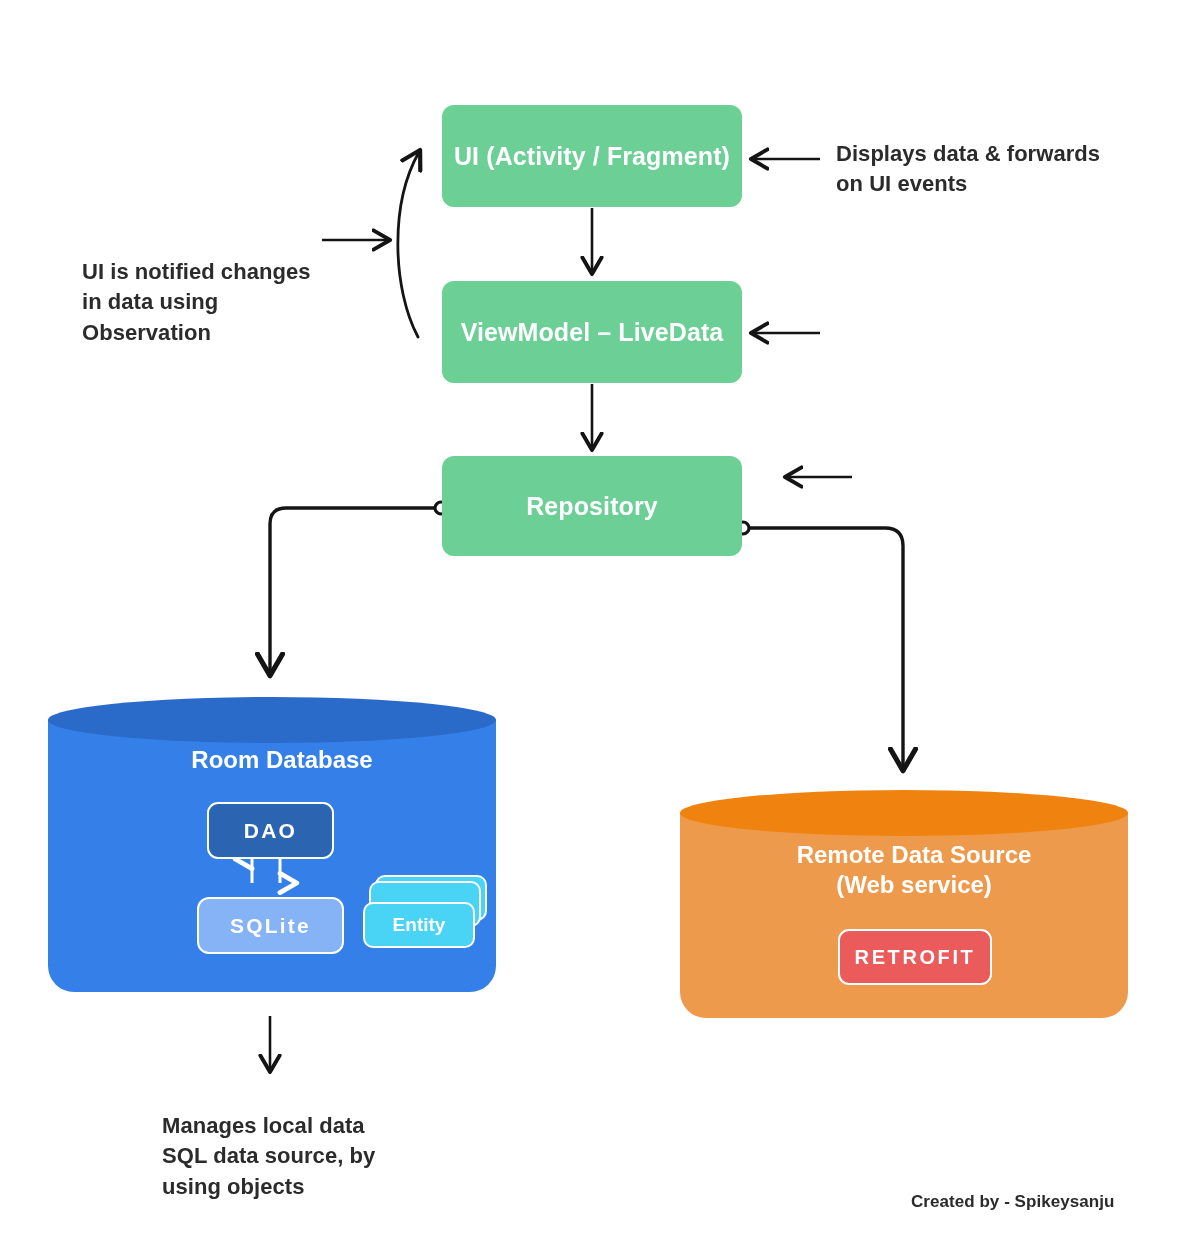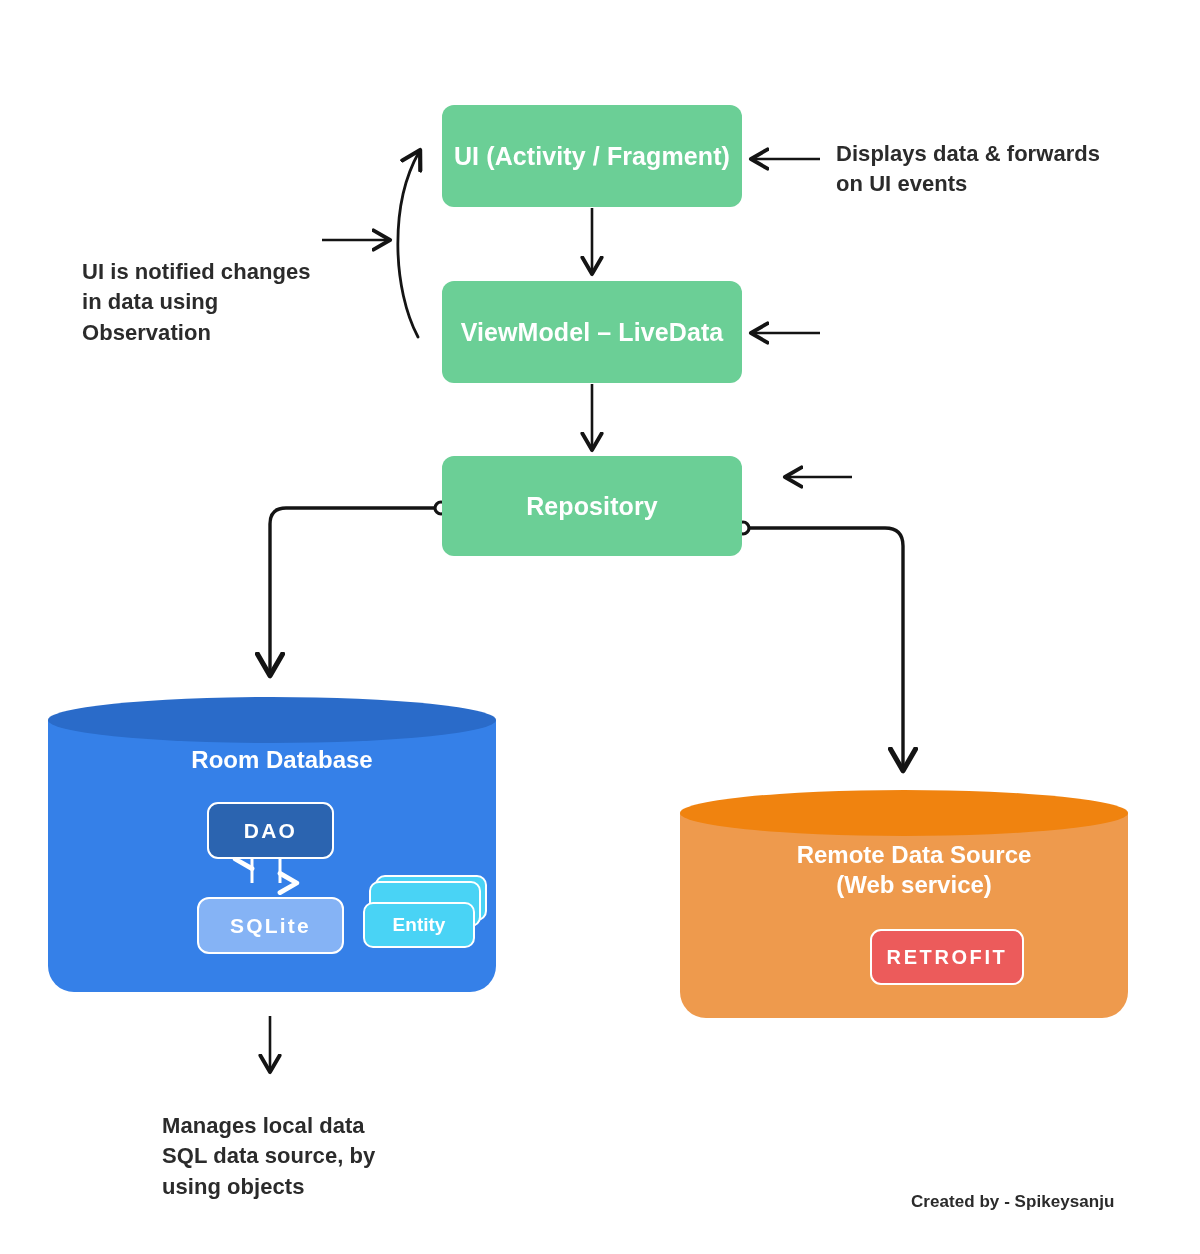--- a/index.html
+++ b/index.html
@@ -192,21 +192,20 @@
     background: #EC5B5B;
     border: 2px solid #ffffff;
     border-radius: 11px;
     display: flex;
     align-items: center;
     justify-content: center;
     color: #ffffff;
     font-size: 20px;
     font-weight: 600;
     letter-spacing: 2.6px;
-    margin-left: 32px;
   }
 </style>
 </head>
 <body>
 
 <div id="stage">
 
   <svg class="layer" viewBox="0 0 1200 1254">
     <defs>
       <marker id="arrow" markerWidth="9" markerHeight="9" refX="6.2" refY="4.5" orient="auto" markerUnits="strokeWidth">

